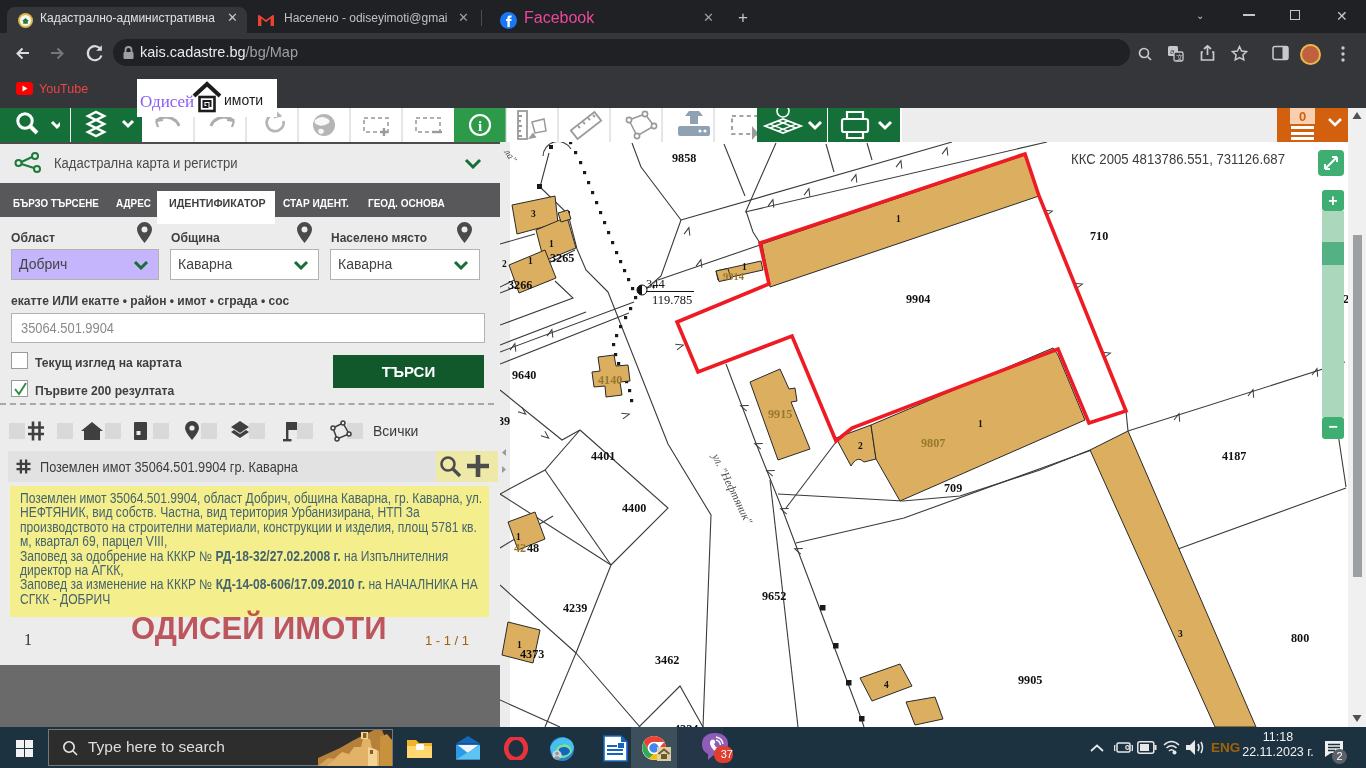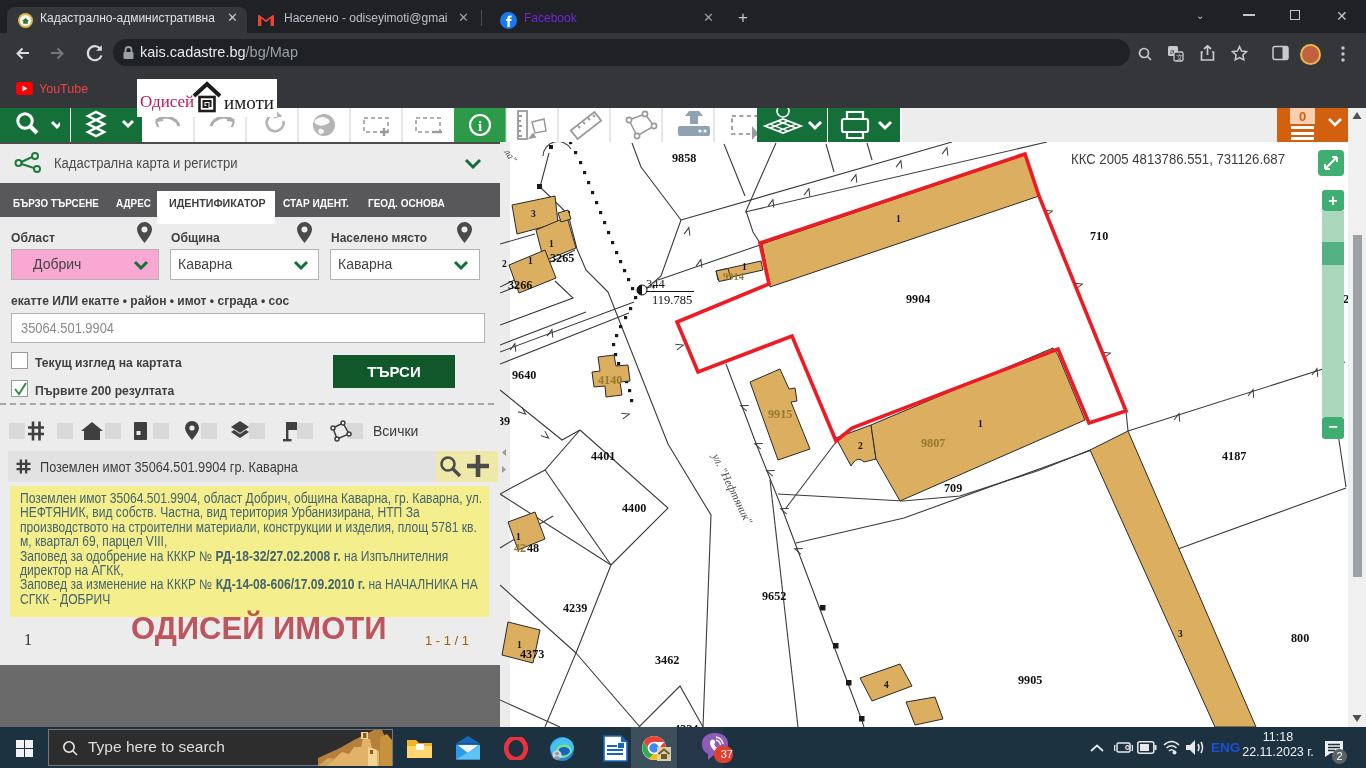--- a/index.html
+++ b/index.html
@@ -29,21 +29,21 @@
  <rect x="3.4" y="0.8" width="0" height="0" fill="#fbbc04"></rect>
 </svg>
 <div class="abs" style="left:284px;top:10px;width:172px;height:16px;overflow:hidden;color:#bdc1c6;font-size:12px;line-height:16px;white-space:nowrap;">Населено - odiseyimoti@gmai</div>
 <div class="abs" style="left:458px;top:10px;color:#9aa0a6;font-size:13px;">✕</div>
 <div class="abs" style="left:481px;top:10px;width:1px;height:16px;background:#4a4d51;"></div>
 
 <svg class="abs" style="left:500px;top:12px" width="17" height="17">
  <circle cx="8.5" cy="8.5" r="8.5" fill="#1877f2"></circle>
  <path d="M11.5 9 L9.8 9 L9.8 15 L7.4 15 L7.4 9 L6 9 L6 7 L7.4 7 L7.4 5.7 Q7.4 3.4 9.8 3.4 L11.6 3.4 L11.6 5.4 L10.4 5.4 Q9.8 5.4 9.8 6 L9.8 7 L11.6 7 Z" fill="#fff"></path>
 </svg>
-<div class="abs" style="left:524px;top:10px;color:#6d28d9;font-size:12px;line-height:16px;">Facebook</div>
+<div class="abs" style="left:524px;top:10px;color:#ec4899;font-size:16px;line-height:16px;">Facebook</div>
 <div class="abs" style="left:703px;top:10px;color:#9aa0a6;font-size:13px;">✕</div>
 <div class="abs" style="left:738px;top:8px;color:#c3c6ca;font-size:17px;font-weight:400;">+</div>
 
 <div class="abs" style="left:1196px;top:10px;color:#c3c6ca;font-size:10px;">⌄</div>
 <div class="abs" style="left:1243px;top:14px;width:12px;height:1.5px;background:#c3c6ca;"></div>
 <div class="abs" style="left:1290px;top:10px;width:10px;height:10px;border:1.5px solid #c3c6ca;"></div>
 <div class="abs" style="left:1336px;top:8px;color:#c3c6ca;font-size:14px;">✕</div>
 
 <div class="abs" style="left:0;top:33px;width:1366px;height:39px;background:#35363a;"></div>
 <svg class="abs" style="left:13px;top:45px" width="18" height="18" viewBox="0 0 18 18">
@@ -256,21 +256,21 @@
   </svg>
 <svg class="abs" style="left:297px;top:222px" width="15" height="24" viewBox="0 0 15 24">
     <path d="M7.5 0 A7.5 7.5 0 0 1 15 7.5 Q15 12 7.5 21 Q0 12 0 7.5 A7.5 7.5 0 0 1 7.5 0 Z" fill="#4a4a4a"></path>
     <circle cx="7.5" cy="7.5" r="3" fill="#ececec"></circle>
   </svg>
 <svg class="abs" style="left:457px;top:222px" width="15" height="24" viewBox="0 0 15 24">
     <path d="M7.5 0 A7.5 7.5 0 0 1 15 7.5 Q15 12 7.5 21 Q0 12 0 7.5 A7.5 7.5 0 0 1 7.5 0 Z" fill="#4a4a4a"></path>
     <circle cx="7.5" cy="7.5" r="3" fill="#ececec"></circle>
   </svg>
 
-<div class="abs" style="left:11px;top:249px;width:148px;height:31px;background:#f9a8d4;border:1px solid #b2b2b2;font-size:14px;color:#444;line-height:29px;padding-left:21px;">Добрич</div>
+<div class="abs" style="left:11px;top:249px;width:148px;height:31px;background:#c4b5fd;border:1px solid #b2b2b2;font-size:14px;color:#444;line-height:29px;padding-left:7px;">Добрич</div>
 <svg class="abs" style="left:133px;top:260px" width="16" height="10">
     <path d="M2 2 l6 6 l6 -6" stroke="#156f38" stroke-width="3" fill="none"></path>
   </svg>
 <div class="abs" style="left:170px;top:249px;width:149px;height:31px;background:#fff;border:1px solid #b2b2b2;font-size:14px;color:#444;line-height:29px;padding-left:7px;">Каварна</div>
 <svg class="abs" style="left:293px;top:260px" width="16" height="10">
     <path d="M2 2 l6 6 l6 -6" stroke="#156f38" stroke-width="3" fill="none"></path>
   </svg>
 <div class="abs" style="left:330px;top:249px;width:150px;height:31px;background:#fff;border:1px solid #b2b2b2;font-size:14px;color:#444;line-height:29px;padding-left:7px;">Каварна</div>
 <svg class="abs" style="left:453px;top:260px" width="16" height="10">
     <path d="M2 2 l6 6 l6 -6" stroke="#156f38" stroke-width="3" fill="none"></path>
@@ -280,21 +280,21 @@
 <div class="abs" style="left:11px;top:313px;width:474px;height:30px;background:#fff;border:1px solid #b2b2b2;font-size:14.5px;color:#8a8a8a;line-height:28px;padding-left:9px;"><span class="cnd" style="display:inline-block;transform:scaleX(0.887);">35064.501.9904</span></div>
 
 <div class="abs" style="left:11px;top:352px;width:17px;height:17px;background:#fff;border:1px solid #9a9a9a;"></div>
 <div class="abs cnd" style="left:35px;top:355px;font-size:13.5px;font-weight:bold;color:#3f3f3f;transform:scaleX(0.9);">Текущ изглед на картата</div>
 <div class="abs" style="left:11px;top:380px;width:17px;height:17px;background:#fff;border:1px solid #9a9a9a;"></div>
 <svg class="abs" style="left:13px;top:381px" width="15" height="15">
     <path d="M2 8 l4 5 l7 -11" stroke="#2f8f46" stroke-width="2" fill="none"></path>
   </svg>
 <div class="abs cnd" style="left:35px;top:383px;font-size:13.5px;font-weight:bold;color:#3f3f3f;transform:scaleX(0.9);">Първите 200 резултата</div>
 
-<div class="abs" style="left:333px;top:355px;width:122px;height:33px;background:#11592b;color:#fff;font-size:15px;font-weight:bold;text-align:center;line-height:33px;">ТЪРСИ</div>
+<div class="abs" style="left:333px;top:355px;width:151px;height:33px;background:#11592b;color:#fff;font-size:15px;font-weight:bold;text-align:center;line-height:33px;">ТЪРСИ</div>
 
 <div class="abs" style="left:0;top:403px;width:494px;height:0;border-top:2px dashed #a8a8a8;"></div>
 
 <svg class="abs" style="left:0;top:418px" width="500" height="28" viewBox="0 0 500 28">
  <g fill="#d9d9d9">
   <rect x="9" y="5" width="16" height="16"></rect>
       <rect x="57" y="5" width="16" height="16"></rect>
       <rect x="105" y="5" width="16" height="16"></rect>
       <rect x="153" y="5" width="16" height="16"></rect>
       <rect x="201" y="5" width="16" height="16"></rect>
@@ -639,27 +639,27 @@
 <div class="abs" style="left:1352.5px;top:235px;width:9px;height:342px;background:#9aa0a3;"></div>
 <svg class="abs" style="left:1352px;top:111px" width="10" height="9">
     <path d="M5 1 L9.5 8 L0.5 8 Z" fill="#505050"></path>
   </svg>
 <svg class="abs" style="left:1352px;top:714px" width="10" height="9">
     <path d="M5 8 L9.5 1 L0.5 1 Z" fill="#505050"></path>
   </svg>
 
 <div class="abs" style="left:131px;top:611px;font-size:31px;font-weight:bold;color:rgba(178,52,60,0.82);white-space:nowrap;">ОДИСЕЙ ИМОТИ</div>
 <div class="abs" style="left:137px;top:79px;width:140px;height:38px;background:#fff;"></div>
-<div class="abs" style="left:140px;top:92px;font-size:17px;color:#be185d;font-family:'Liberation Serif',serif;">Одисей</div>
+<div class="abs" style="left:140px;top:92px;font-size:17px;color:#8b5cf6;font-family:'Liberation Serif',serif;">Одисей</div>
 <svg class="abs" style="left:192px;top:81px" width="30" height="34" viewBox="0 0 30 34">
  <path d="M2 15 L15 3 L28 15" stroke="#1c1c1c" stroke-width="4" fill="none"></path>
  <rect x="7.5" y="16" width="15" height="14" fill="#fff" stroke="#1c1c1c" stroke-width="2.6"></rect>
  <path d="M18.5 26 L18.5 20 L11.5 20 L11.5 26 L15.5 26 L15.5 23 L13.5 23" stroke="#1c1c1c" stroke-width="2" fill="none"></path>
 </svg>
-<div class="abs" style="left:224px;top:92px;font-size:19px;color:#1c1c1c;font-family:Liberation Serif, serif;">имоти</div>
+<div class="abs" style="left:224px;top:92px;font-size:14px;color:#1c1c1c;font-family:Liberation Sans, sans-serif;">имоти</div>
 
 <div class="abs" style="left:0;top:727px;width:1366px;height:41px;background:#1d3240;"></div>
 <svg class="abs" style="left:16px;top:740px" width="17" height="17">
     <rect x="0" y="0" width="8" height="8" fill="#f2f2f2"></rect>
     <rect x="9" y="0" width="8" height="8" fill="#f2f2f2"></rect>
     <rect x="0" y="9" width="8" height="8" fill="#f2f2f2"></rect>
     <rect x="9" y="9" width="8" height="8" fill="#f2f2f2"></rect>
   </svg>
 <div class="abs" style="left:48px;top:729px;width:345px;height:37px;background:#2d2d2d;border:1px solid #777;"></div>
 <svg class="abs" style="left:62px;top:740px" width="16" height="16">
@@ -751,19 +751,19 @@
  <rect x="3" y="3" width="9" height="7" fill="#e8e8e8"></rect>
 </svg>
 <svg class="abs" style="left:1162px;top:739px" width="19" height="16" viewBox="0 0 19 16">
  <path d="M2 6 q7.5 -7 15 0 M4.5 9 q5 -4.5 10 0 M7 12 q2.5 -2.5 5 0" stroke="#e8e8e8" stroke-width="1.6" fill="none"></path>
  <circle cx="12.5" cy="13.5" r="2" fill="#e8e8e8"></circle>
 </svg>
 <svg class="abs" style="left:1185px;top:739px" width="20" height="17" viewBox="0 0 20 17">
  <path d="M1 6 h4 l5 -5 v15 l-5 -5 h-4 Z" fill="#e8e8e8"></path>
  <path d="M13 5 q2 3.5 0 7 M16 3 q3 5.5 0 11" stroke="#e8e8e8" stroke-width="1.6" fill="none"></path>
 </svg>
-<div class="abs" style="left:1211px;top:740px;color:#1d4ed8;font-size:13.5px;font-weight:bold;">ENG</div>
+<div class="abs" style="left:1211px;top:740px;color:#a16207;font-size:13.5px;font-weight:bold;">ENG</div>
 <div class="abs" style="left:1236px;top:730px;width:84px;color:#f0f0f0;font-size:12.5px;text-align:center;line-height:14.5px;">11:18<br>22.11.2023 г.</div>
 <svg class="abs" style="left:1324px;top:740px" width="20" height="17" viewBox="0 0 20 17">
  <path d="M1 1 h18 v12 h-12 l-6 4 Z" fill="#f0f0f0"></path>
  <path d="M4 4.5 h12 M4 7.5 h12 M4 10.5 h7" stroke="#1d3240" stroke-width="1.4"></path>
 </svg>
 <div class="abs" style="left:1332px;top:749px;width:15px;height:15px;border-radius:50%;background:#5a6268;color:#fff;font-size:11px;text-align:center;line-height:15px;">2</div>
 
 </body></html>

